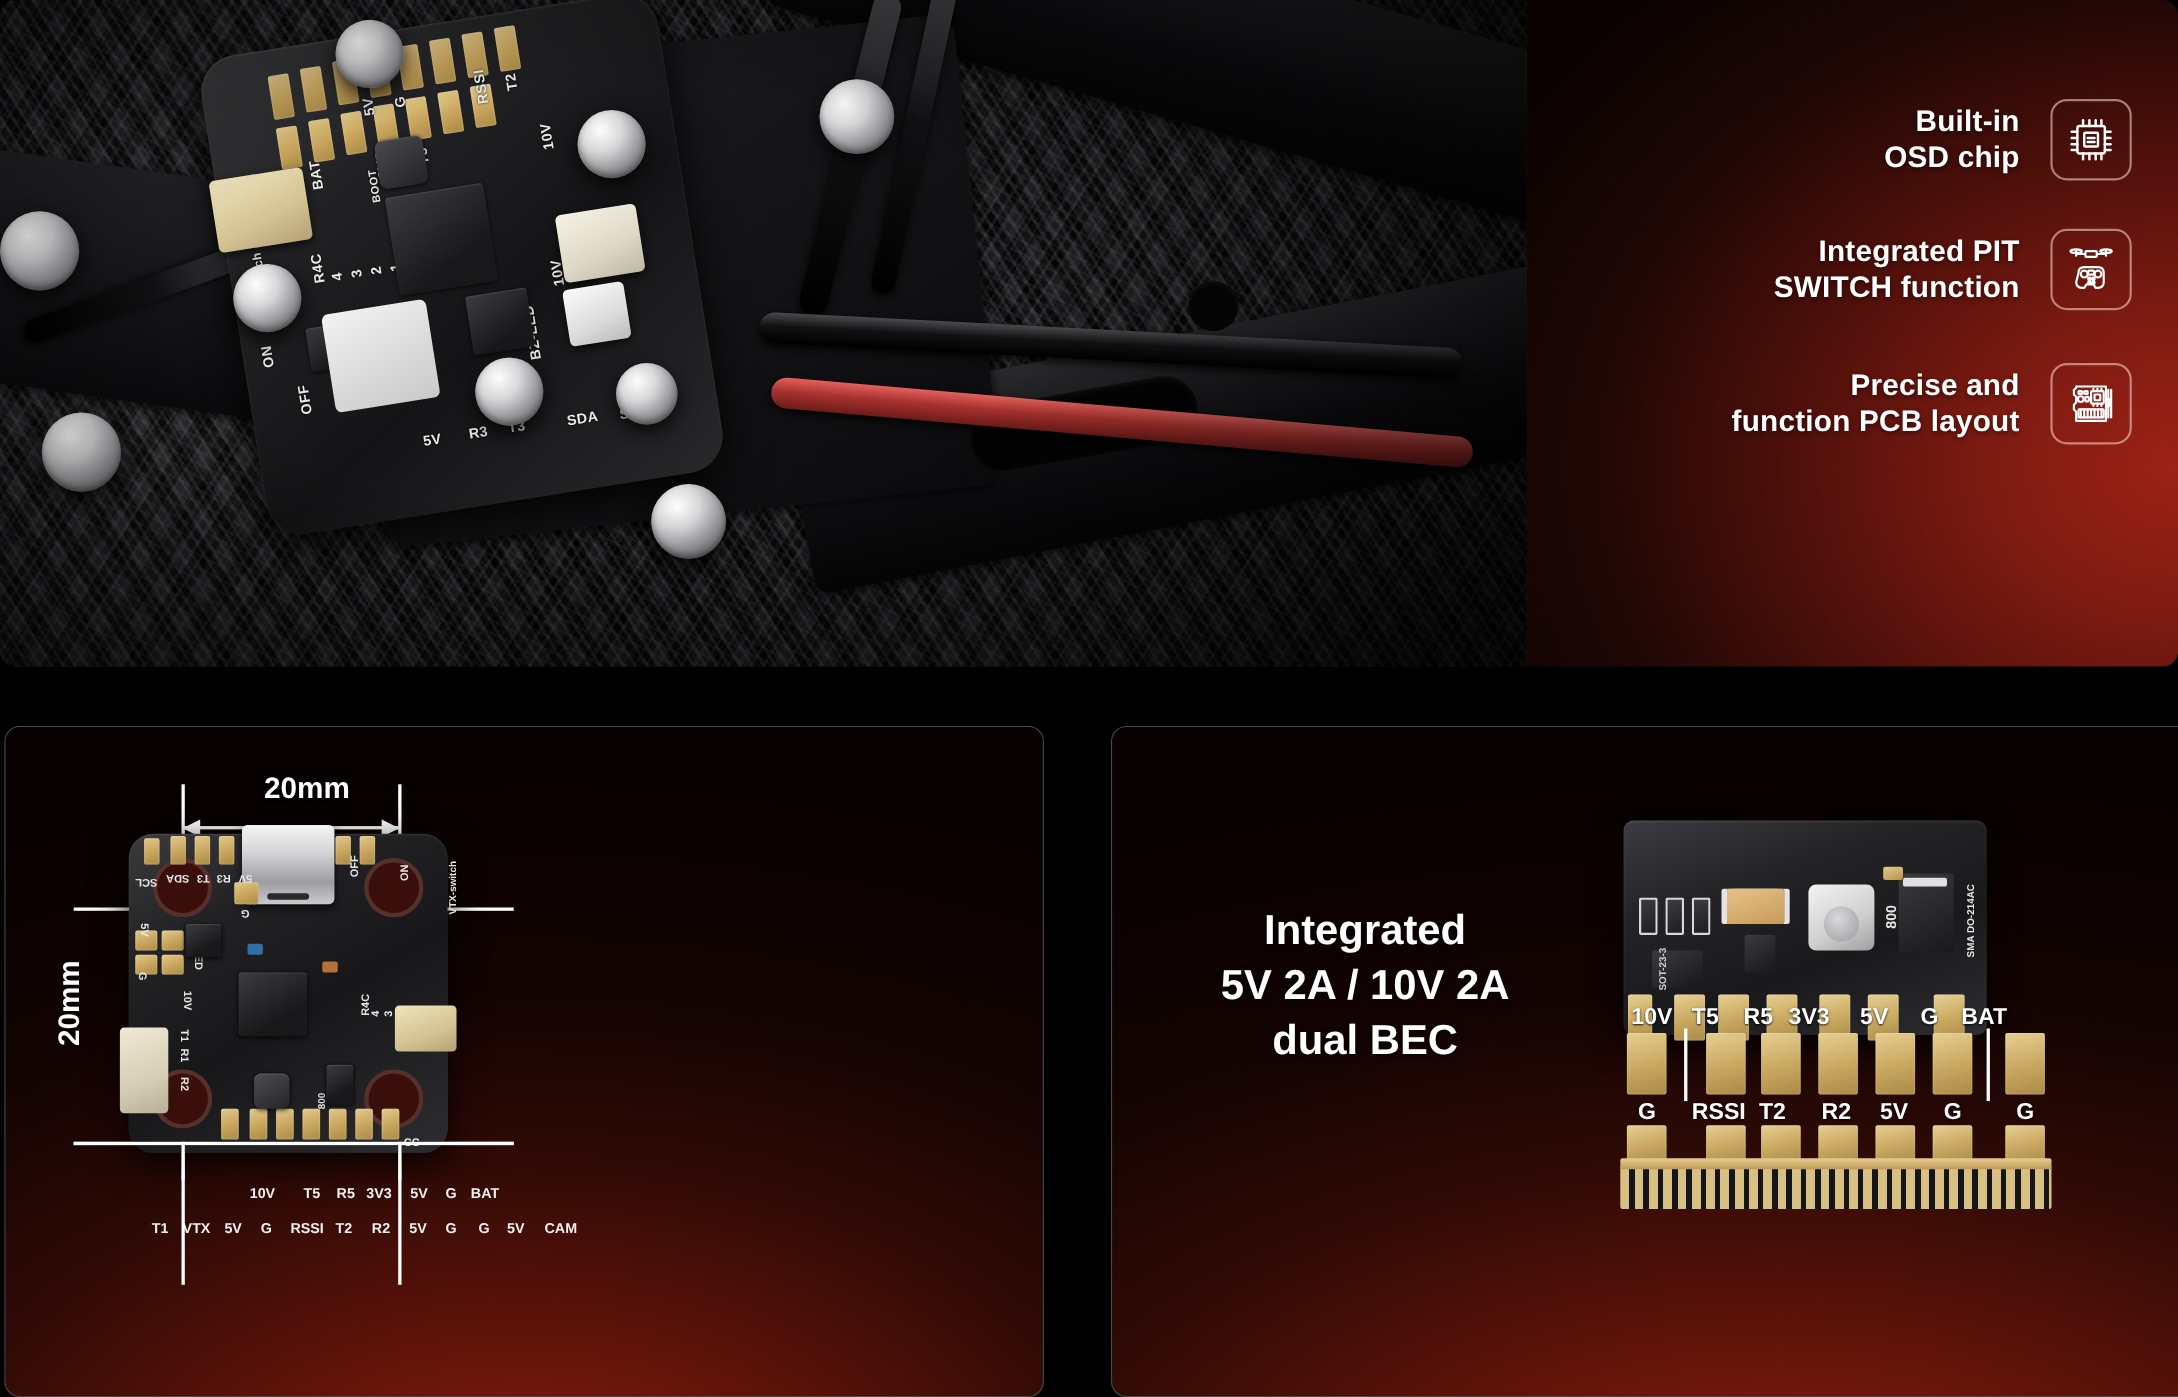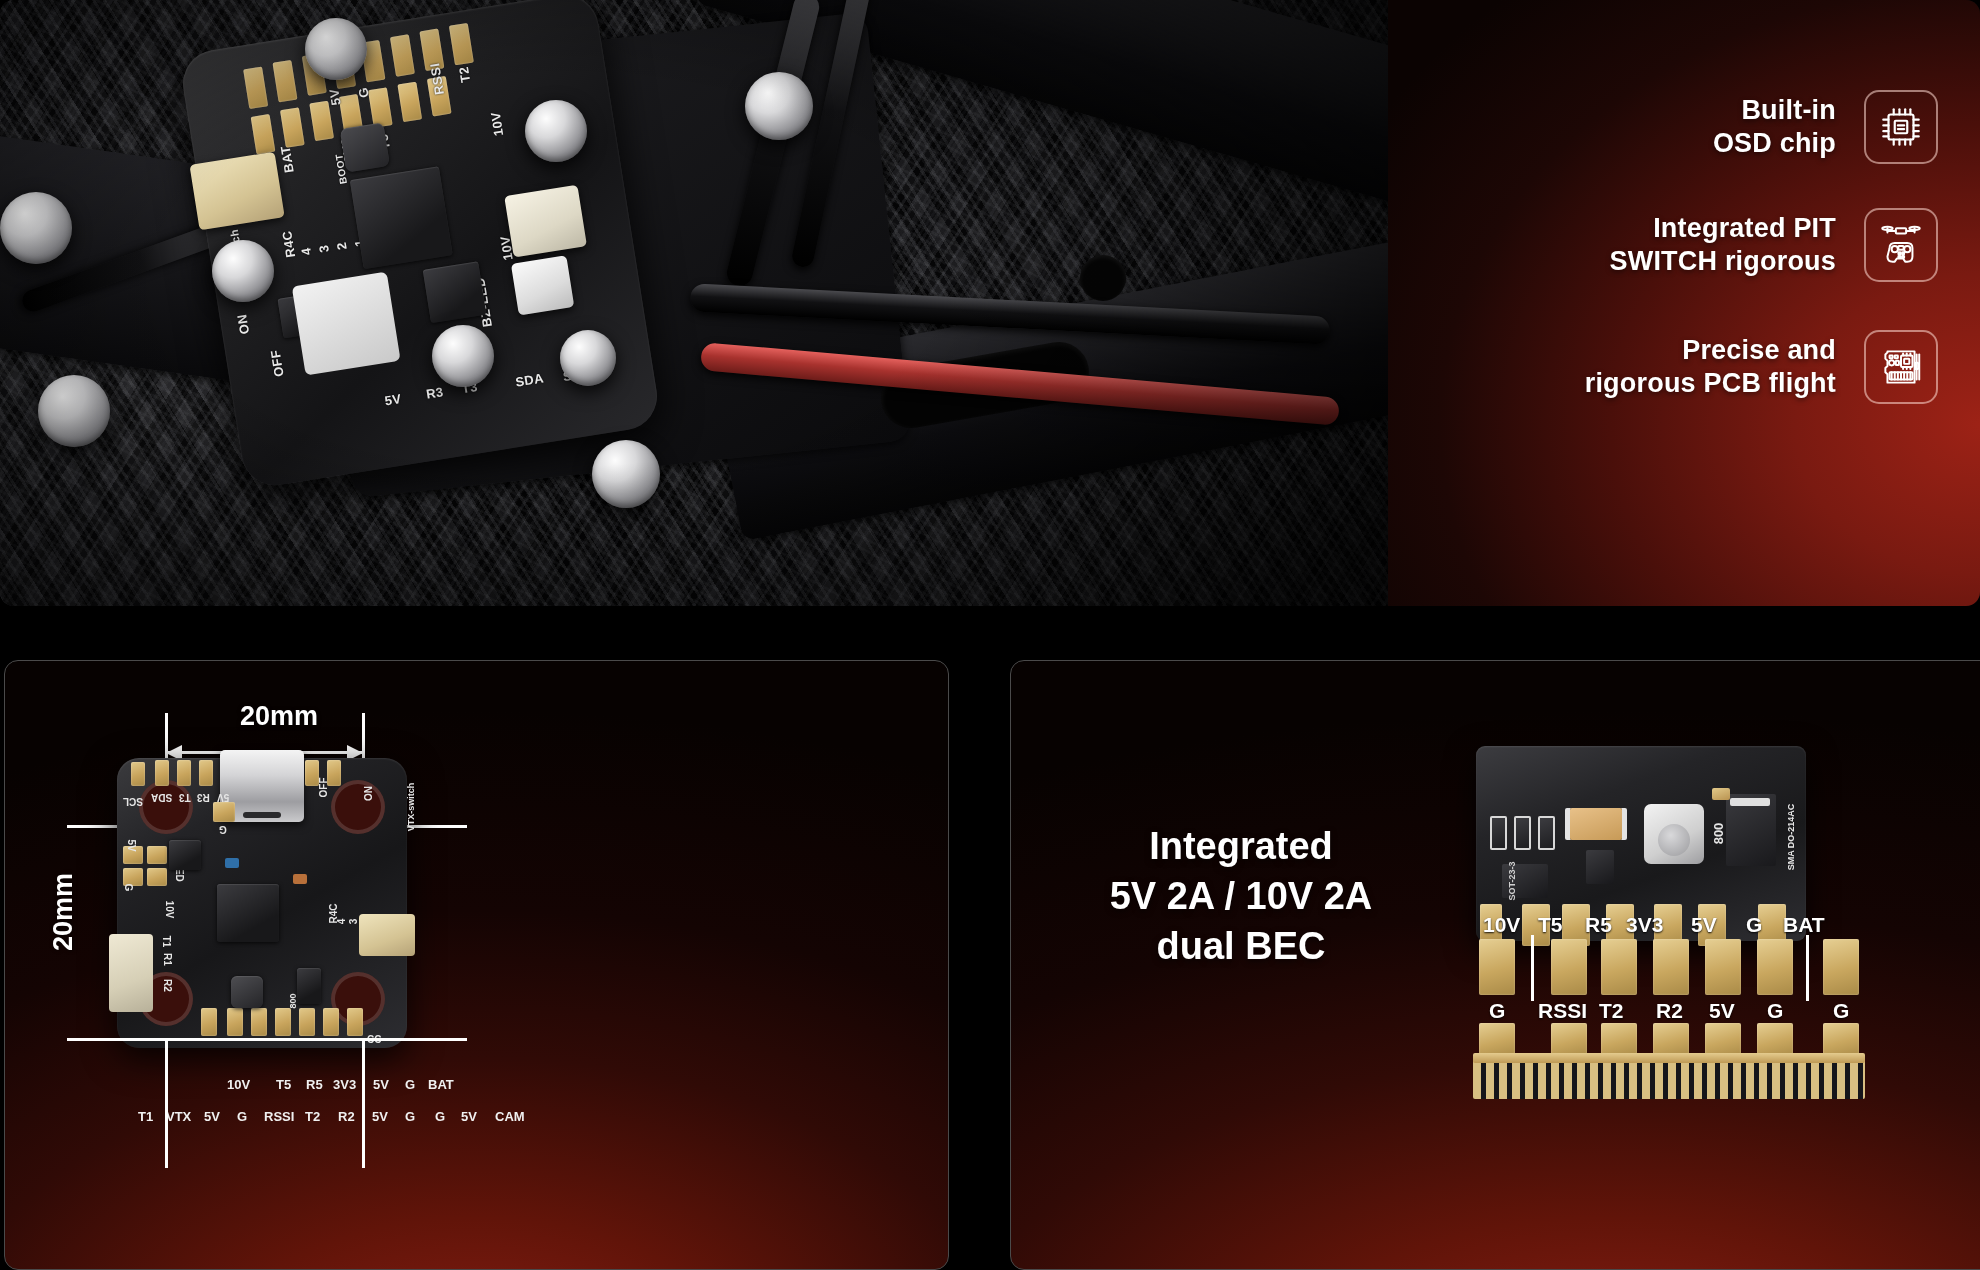--- a/index.html
+++ b/index.html
@@ -299,21 +299,21 @@
             <line x1="36" y1="17" x2="41" y2="17"></line>
               <line x1="36" y1="22.5" x2="41" y2="22.5"></line>
             <line x1="36" y1="28" x2="41" y2="28"></line>
               <line x1="36" y1="33" x2="41" y2="33"></line>
           </svg>
         </div>
       </div>
 
       <div class="feat-row" style="top:208px;">
         <div class="feat-text">Integrated PIT
-SWITCH rigorous</div>
+SWITCH function</div>
         <div class="feat-icon">
           <svg viewBox="0 0 48 48" fill="none" stroke="#ffffff" stroke-width="1.9" stroke-linecap="round" stroke-linejoin="round">
             <rect x="19" y="8" width="10" height="5" rx="1"></rect>
             <line x1="19" y1="10.5" x2="11" y2="10.5"></line>
               <line x1="29" y1="10.5" x2="37" y2="10.5"></line>
             <ellipse cx="11" cy="8" rx="5" ry="1.6"></ellipse>
               <ellipse cx="37" cy="8" rx="5" ry="1.6"></ellipse>
             <line x1="11" y1="8" x2="11" y2="12"></line>
               <line x1="37" y1="8" x2="37" y2="12"></line>
             <path d="M13 27 q0-5 5-5 h12 q5 0 5 5 v8 q0 5 -5 5 h-2 l-2-3 h-6 l-2 3 h-2 q-5 0-5-5 z"></path>
@@ -323,21 +323,21 @@
             <rect x="21.5" y="31" width="2" height="2" rx="0.4"></rect>
             <rect x="25" y="31" width="2" height="2" rx="0.4"></rect>
             <rect x="21.5" y="34.5" width="2" height="2" rx="0.4"></rect>
             <rect x="25" y="34.5" width="2" height="2" rx="0.4"></rect>
           </svg>
         </div>
       </div>
 
       <div class="feat-row" style="top:330px;">
         <div class="feat-text">Precise and
-rigorous PCB flight</div>
+function PCB layout</div>
         <div class="feat-icon">
           <svg viewBox="0 0 48 48" fill="none" stroke="#ffffff" stroke-width="1.9" stroke-linecap="round" stroke-linejoin="round">
             <path d="M11 9 h26 v30 h-26 v-8 l-2-2 v-4 l2-2 v-5 l-2-2 v-4 l2-2 z"></path>
             <rect x="24" y="13" width="11" height="11" rx="1"></rect>
             <rect x="27" y="16" width="5" height="5" rx="0.5"></rect>
             <line x1="26" y1="13" x2="26" y2="11"></line>
               <line x1="29.5" y1="13" x2="29.5" y2="11"></line>
             <line x1="33" y1="13" x2="33" y2="11"></line>
             <line x1="26" y1="24" x2="26" y2="26"></line>
               <line x1="29.5" y1="24" x2="29.5" y2="26"></line>

